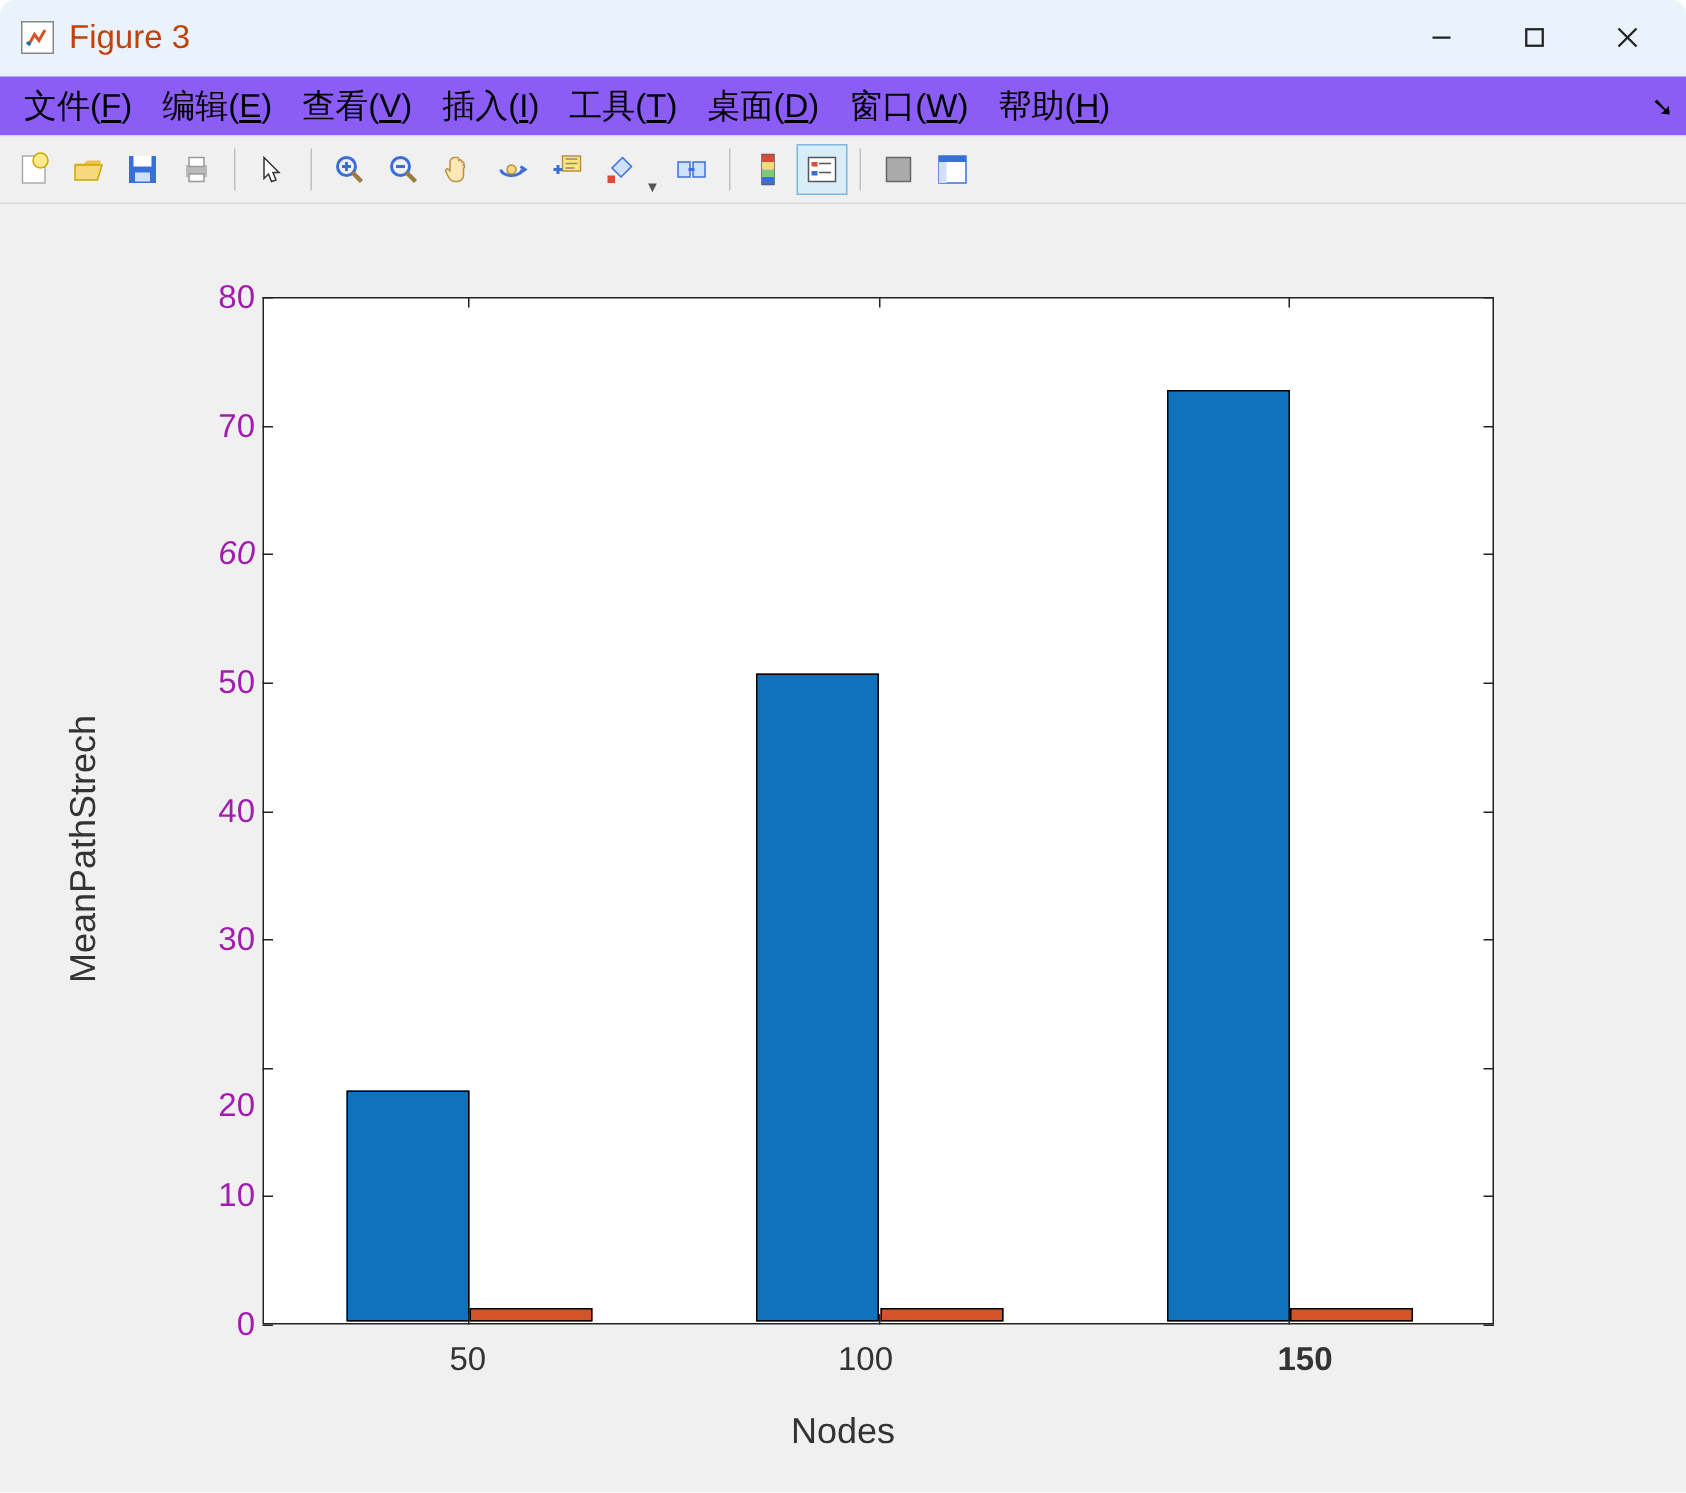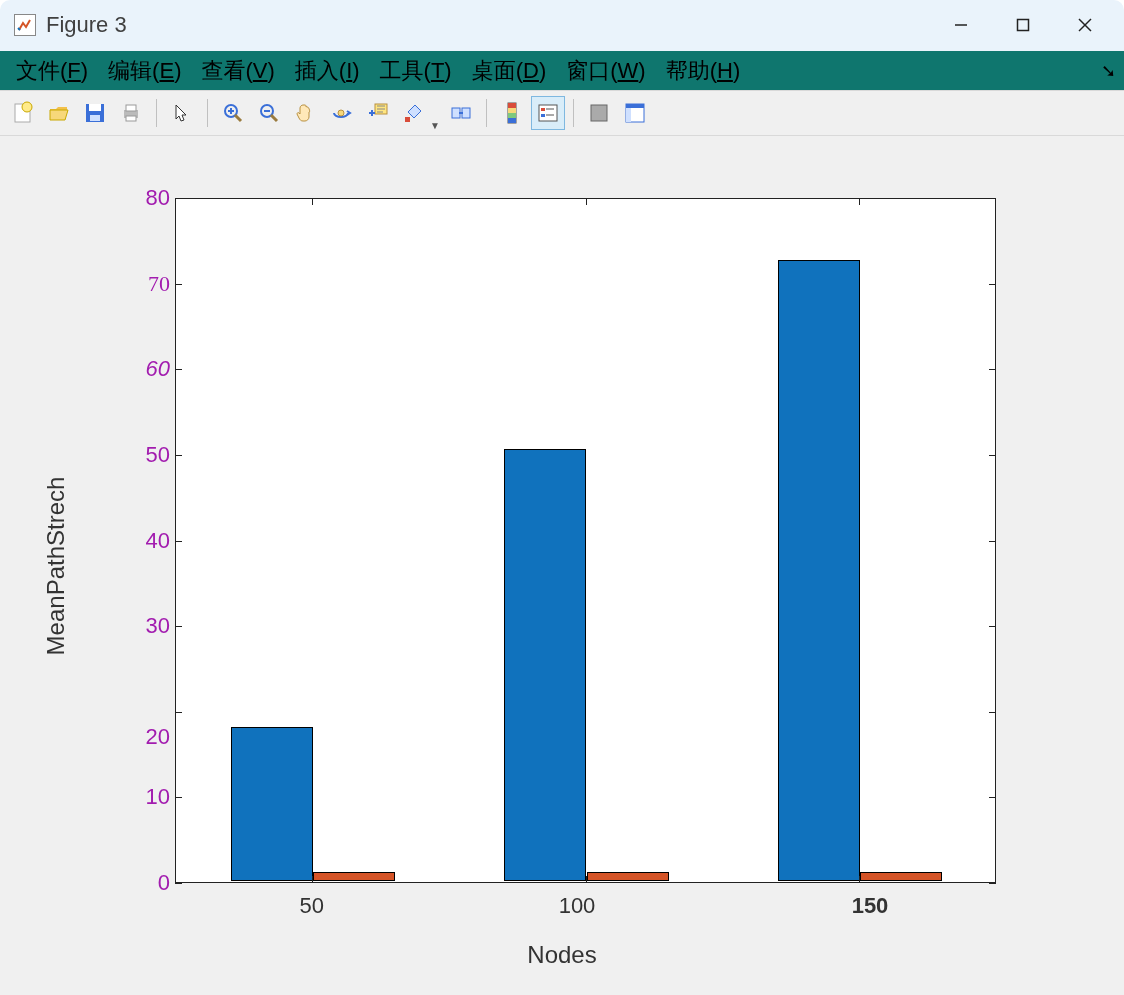--- a/index.html
+++ b/index.html
@@ -1,26 +1,26 @@
 <!DOCTYPE html>
 <html><head>
 <meta charset="utf-8">
 <style>
   * { margin: 0; padding: 0; box-sizing: border-box; }
   body { font-family: "Segoe UI", Tahoma, sans-serif; background: #fff; width: 1124px; height: 995px; overflow: hidden; }
   
   
   .titlebar { height: 50px; background: #eaf3fb; display: flex; align-items: center; padding: 0 8px; border-radius: 10px 10px 0 0; }
   .titlebar-icon { width: 22px; height: 22px; margin-right: 10px; margin-left: 6px; background: #fff; border: 1px solid #888; display:flex; align-items:center; justify-content:center;}
-  .titlebar-text { font-size: 22px; color: #404040; flex: 1; }
+  .titlebar-text { font-size: 22px; color: #c2410c; flex: 1; }
   .window-btns { display: flex; gap: 0; }
   .win-btn { width: 62px; height: 40px; display: flex; align-items: center; justify-content: center; font-size: 18px; }
   
   
-  .menubar { height: 40px; background: #0f766e; display: flex; align-items: center; padding: 0 6px; border-top:1px solid #eaf3fb; position:relative; }
+  .menubar { height: 40px; background: #8b5cf6; display: flex; align-items: center; padding: 0 6px; border-top:1px solid #eaf3fb; position:relative; }
   .menu-item { padding: 4px 10px; font-size: 22px; color: #000; cursor: default; }
   .menu-item .ul { text-decoration: underline; }
   .dock-arrow { position:absolute; right:8px; font-size:18px; }
   
   
   .toolbar { height: 46px; background: #f0f0f0; border-top: 1px solid #d9d9d9; border-bottom: 1px solid #d9d9d9; display: flex; align-items: center; padding: 0 6px; gap: 2px; }
   .tb-sep { width: 1px; height: 28px; background: #c0c0c0; margin: 0 6px; }
   .tb-btn { width: 34px; height: 34px; display: flex; align-items: center; justify-content: center; border: 1px solid transparent; }
   .tb-btn.active { background: #d9edf9; border-color: #7fb8e0; }
   .tb-btn svg, .tb-btn .glyph { pointer-events: none; }
@@ -242,21 +242,21 @@
         <div class="ytick-r" style="top: 470.125px;"></div>
         <div class="ytick-label" style="top: 384.5px;">40</div>
         <div class="ytick" style="top: 384.5px;"></div>
         <div class="ytick-r" style="top: 384.5px;"></div>
         <div class="ytick-label" style="top: 298.875px;">50</div>
         <div class="ytick" style="top: 298.875px;"></div>
         <div class="ytick-r" style="top: 298.875px;"></div>
         <div class="ytick-label" style="top: 213.25px; font-style: italic;">60</div>
         <div class="ytick" style="top: 213.25px;"></div>
         <div class="ytick-r" style="top: 213.25px;"></div>
-        <div class="ytick-label" style="top: 127.625px; font-family: Liberation Serif, serif;">70</div>
+        <div class="ytick-label" style="top: 127.625px;">70</div>
         <div class="ytick" style="top: 127.625px;"></div>
         <div class="ytick-r" style="top: 127.625px;"></div>
         <div class="ytick-label" style="top: 42px;">80</div>
         <div class="ytick" style="top: 42px;"></div>
         <div class="ytick-r" style="top: 42px;"></div>
         <div class="xtick-label" style="left: 291.833px; top: 737px;">50</div>
         <div class="xtick" style="left: 291.833px;"></div>
         <div class="xtick-t" style="left: 291.833px;"></div>
         <div class="xtick-label" style="left: 557px; top: 737px;">100</div>
         <div class="xtick" style="left: 565.5px;"></div>

